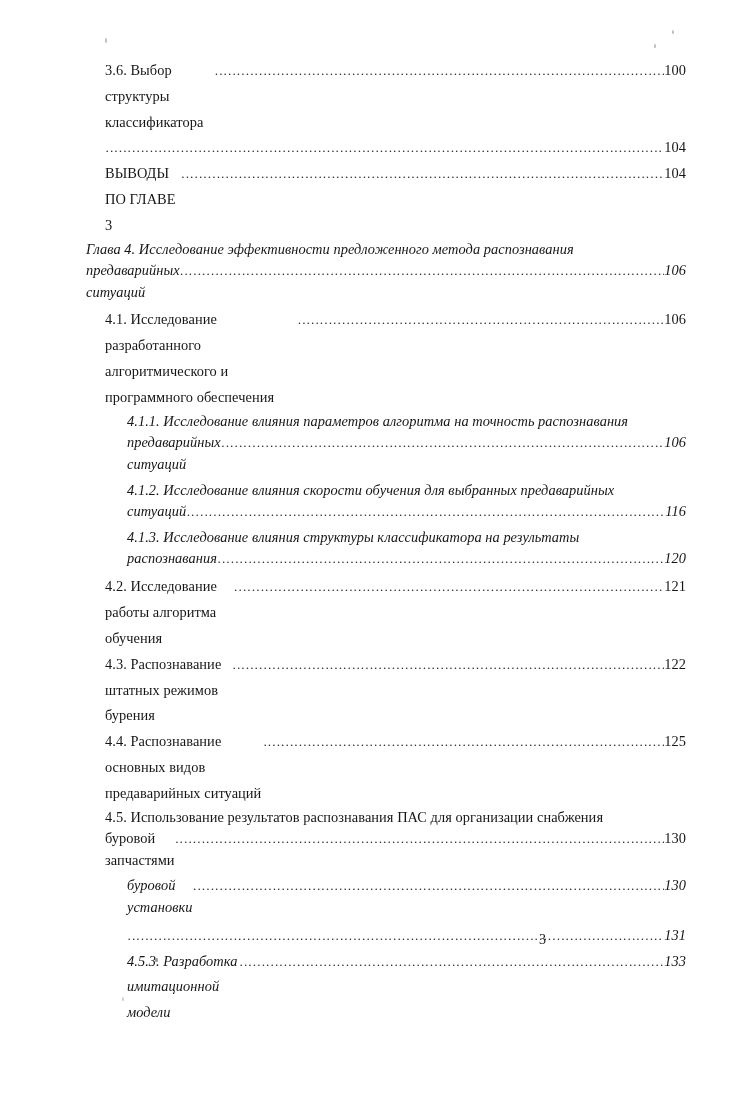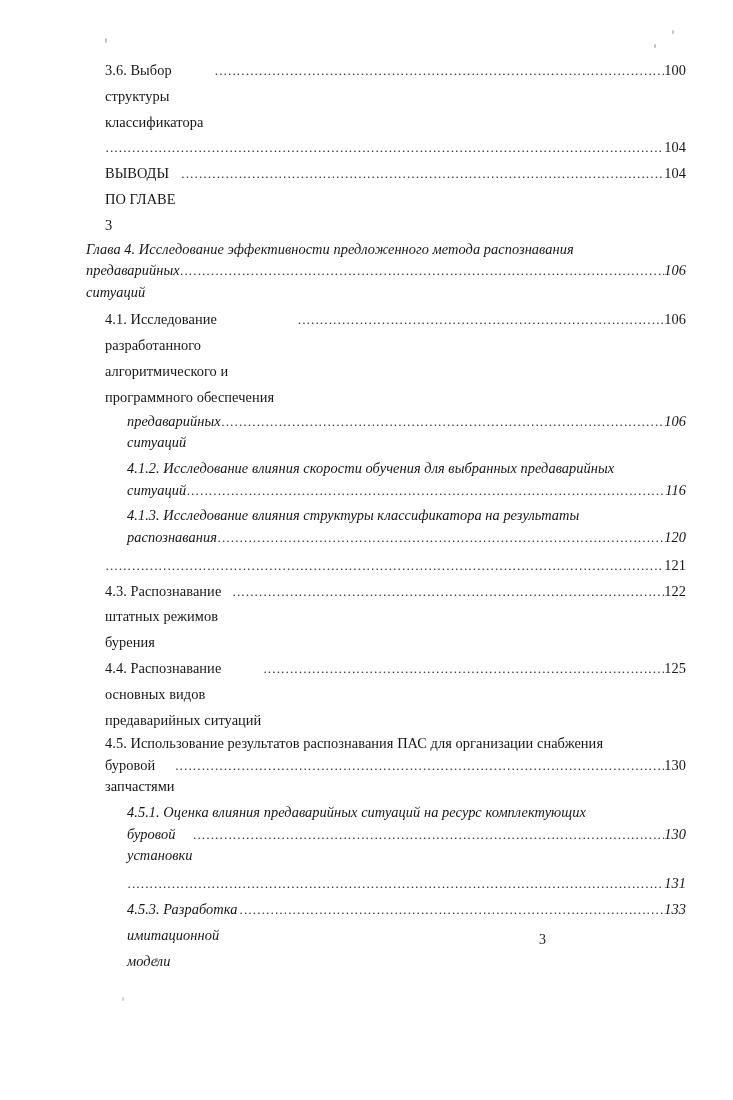--- a/index.html
+++ b/index.html
@@ -147,20 +147,21 @@
         </div>
       </div>
       <div class="entry lvl-section">
         <div class="row">
           <span class="title">4.1. Исследование разработанного алгоритмического и программного обеспечения</span>
           <span class="leader">............................................................................................................................................................................................................................</span>
           <span class="page">106</span>
         </div>
       </div>
       <div class="entry lvl-sub italic wrap">
+        <span class="line1">4.1.1. Исследование влияния параметров алгоритма на точность распознавания</span>
         <div class="row">
           <span class="title">предаварийных ситуаций </span>
           <span class="leader">............................................................................................................................................................................................................................</span>
           <span class="page">106</span>
         </div>
       </div>
       <div class="entry lvl-sub italic wrap">
         <span class="line1">4.1.2. Исследование влияния скорости обучения для выбранных предаварийных</span>
         <div class="row">
           <span class="title">ситуаций</span>
@@ -171,20 +172,21 @@
       <div class="entry lvl-sub italic wrap">
         <span class="line1">4.1.3. Исследование влияния структуры классификатора на результаты</span>
         <div class="row">
           <span class="title">распознавания</span>
           <span class="leader">............................................................................................................................................................................................................................</span>
           <span class="page">120</span>
         </div>
       </div>
       <div class="entry lvl-section">
         <div class="row">
+          <span class="title">4.2. Исследование работы алгоритма обучения </span>
           <span class="leader">............................................................................................................................................................................................................................</span>
           <span class="page">121</span>
         </div>
       </div>
       <div class="entry lvl-section">
         <div class="row">
           <span class="title">4.3. Распознавание штатных режимов бурения</span>
           <span class="leader">............................................................................................................................................................................................................................</span>
           <span class="page">122</span>
         </div>
@@ -198,21 +200,20 @@
       </div>
       <div class="entry lvl-section wrap">
         <span class="line1">4.5. Использование результатов распознавания ПАС для организации снабжения</span>
         <div class="row">
           <span class="title">буровой запчастями</span>
           <span class="leader">............................................................................................................................................................................................................................</span>
           <span class="page">130</span>
         </div>
       </div>
       <div class="entry lvl-sub italic wrap">
-        <span class="line1">4.5.1. Оценка влияния предаварийных ситуаций на ресурс комплектующих</span>
         <div class="row">
           <span class="title">буровой установки </span>
           <span class="leader">............................................................................................................................................................................................................................</span>
           <span class="page">130</span>
         </div>
       </div>
       <div class="entry lvl-sub italic">
         <div class="row">
           <span class="leader">............................................................................................................................................................................................................................</span>
           <span class="page">131</span>

